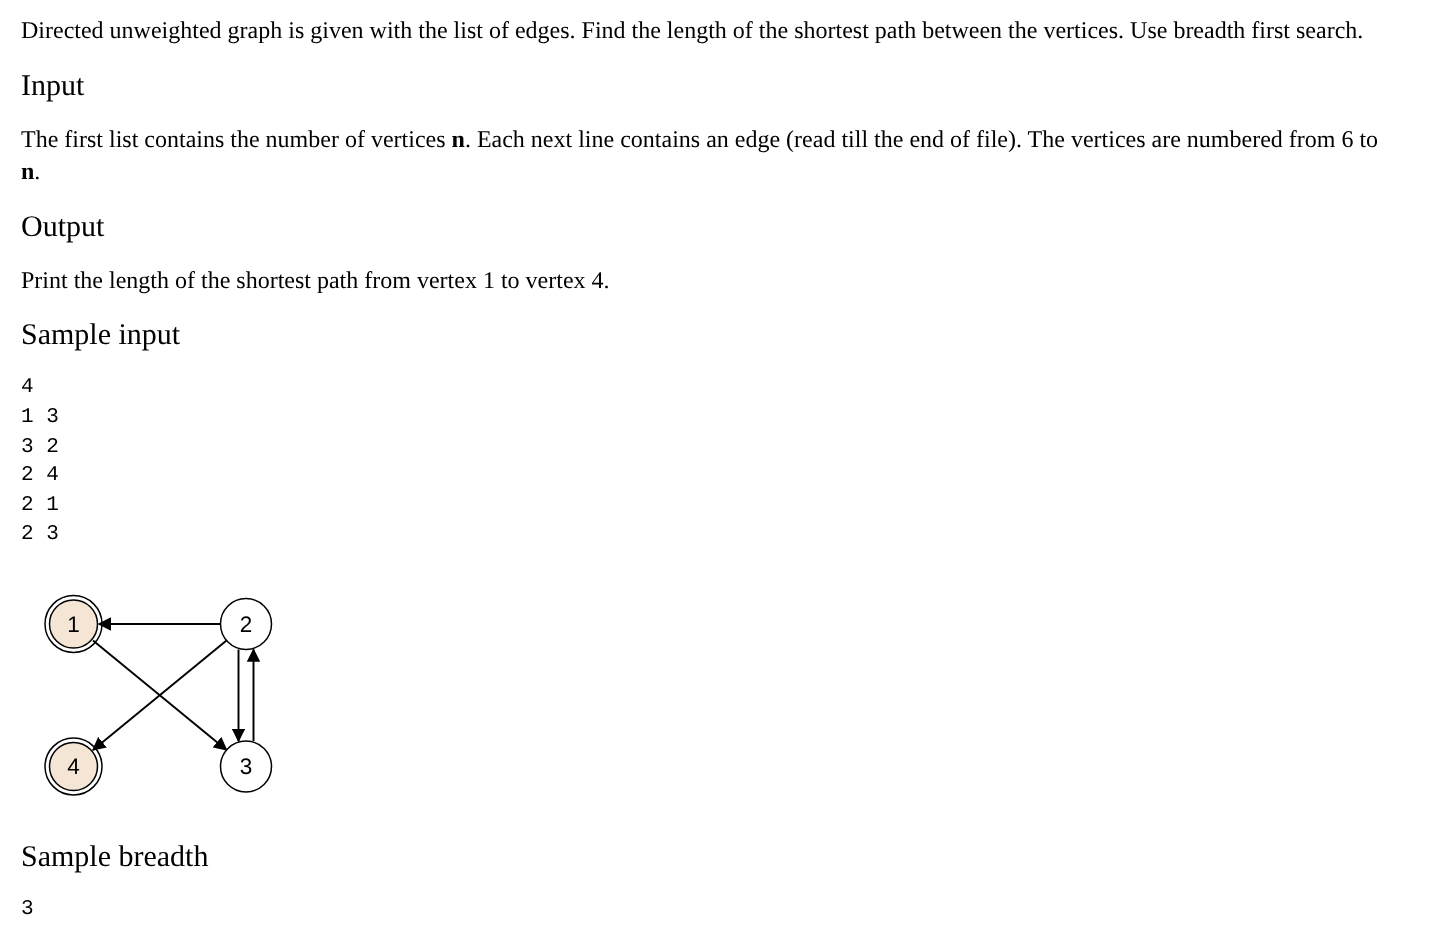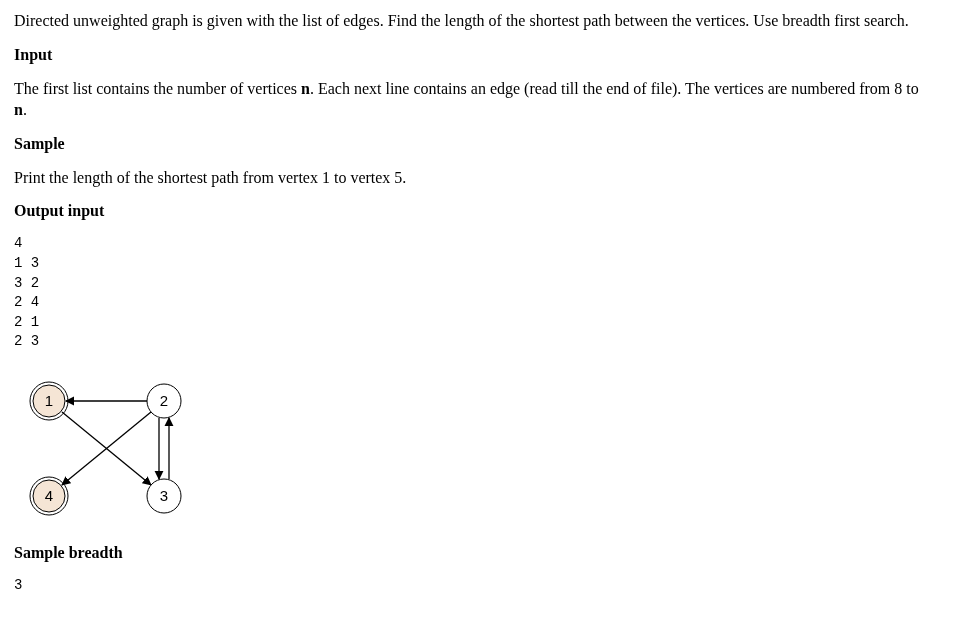--- a/index.html
+++ b/index.html
@@ -10,22 +10,22 @@
       padding: 10px 14px;
       background: #fff;
       width: 957px;
       box-sizing: border-box;
     }
     p {
       margin: 0 16px 14px 0;
       line-height: 1.35;
     }
     h2 {
-      font-size: 16px;
-      font-weight: bold;
+      font-size: 20px;
+      font-weight: normal;
       margin: 14px 0 14px 0;
     }
     pre {
       font-family: 'Courier New', Courier, monospace;
       font-size: 14px;
       margin: 0 0 14px 0;
       line-height: 1.4;
     }
     .bold {
       font-weight: bold;
@@ -35,28 +35,28 @@
     }
   </style>
 </head>
 <body>
 
 <p>Directed unweighted graph is given with the list of edges. Find the length of the shortest path between the vertices. Use breadth first search.</p>
 
 <h2>Input</h2>
 
 <p>
-  <span>The first list contains the number of vertices </span><span class="bold">n</span><span>. Each next line contains an edge (read till the end of file). The vertices are numbered from 8 to </span><span class="bold">n</span><span>.</span>
+  <span>The first list contains the number of vertices </span><span class="bold">n</span><span>. Each next line contains an edge (read till the end of file). The vertices are numbered from 6 to </span><span class="bold">n</span><span>.</span>
 </p>
 
-<h2>Sample</h2>
+<h2>Output</h2>
 
-<p>Print the length of the shortest path from vertex 1 to vertex 5.</p>
+<p>Print the length of the shortest path from vertex 1 to vertex 4.</p>
 
-<h2>Output input</h2>
+<h2>Sample input</h2>
 
 <pre>4
 1 3
 3 2
 2 4
 2 1
 2 3</pre>
 
 <div class="graph-svg">
   <svg width="190" height="160" viewBox="0 0 190 160">

